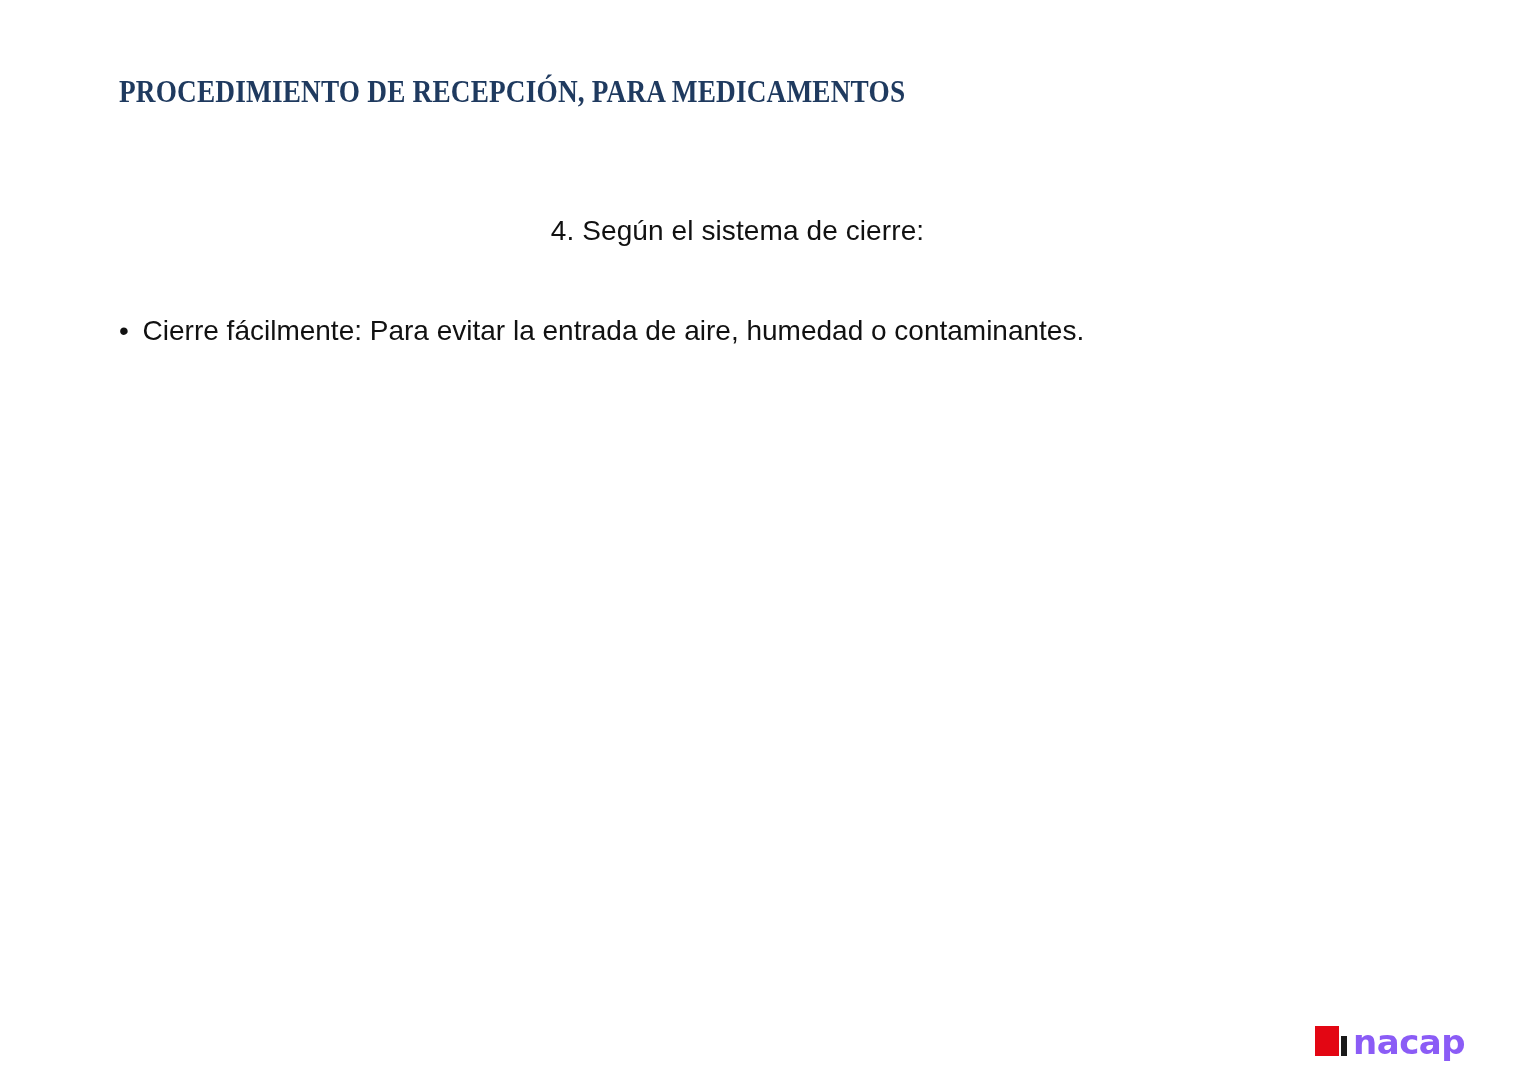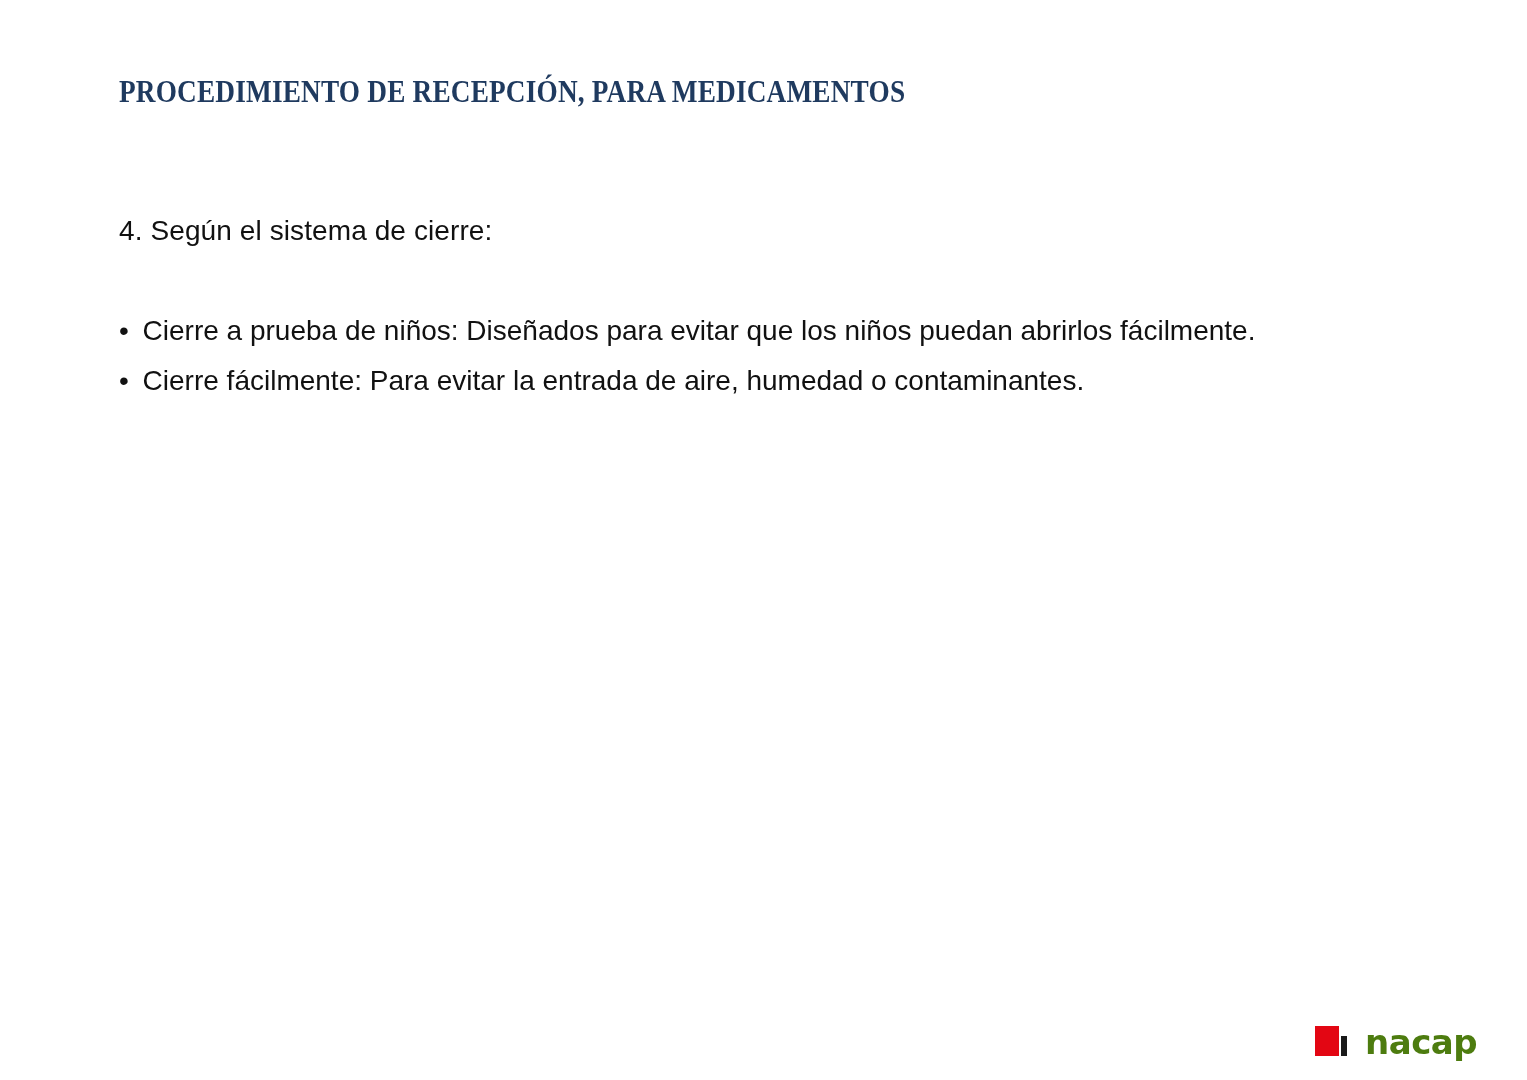--- a/index.html
+++ b/index.html
@@ -33,20 +33,21 @@
       position: absolute;
       left: 119px;
       top: 206px;
       width: 1237px;
       font-size: 28px;
       line-height: 50px;
     }
     .section-heading {
       margin: 0 0 50px 0;
       letter-spacing: 0.1px;
+      text-align: center;
     }
     .bullet-list {
       list-style: none;
       margin: 0;
       padding: 0;
     }
     .bullet-item {
       text-align: justify;
       text-align-last: left;
       margin: 0;
@@ -85,37 +86,33 @@
       bottom: 0;
       width: 6px;
       height: 20px;
       background: #1a1a1a;
     }
     .logo-text {
       font-family: "DejaVu Sans", "Liberation Sans", sans-serif;
       font-weight: bold;
       font-size: 34px;
       letter-spacing: -0.5px;
-      color: #4d7c0f;
+      color: #8b5cf6;
       line-height: 40px;
-      margin-left: 24px;
+      margin-left: 12px;
     }
   </style>
 </head>
 <body>
 
 <h1 class="page-title">PROCEDIMIENTO DE RECEPCIÓN, PARA MEDICAMENTOS</h1>
 
 <div class="content">
   <p class="section-heading">4. Según el sistema de cierre:</p>
   <ul class="bullet-list">
-    <li class="bullet-item">
-      <span class="bullet">•</span>
-      <span>Cierre a prueba de niños: Diseñados para evitar que los niños puedan abrirlos fácilmente.</span>
-    </li>
     <li class="bullet-item">
       <span class="bullet">•</span>
       <span>Cierre fácilmente: Para evitar la entrada de aire, humedad o contaminantes.</span>
     </li>
   </ul>
 </div>
 
 <div class="logo">
   <div class="logo-mark">
     <span class="stem"></span>

